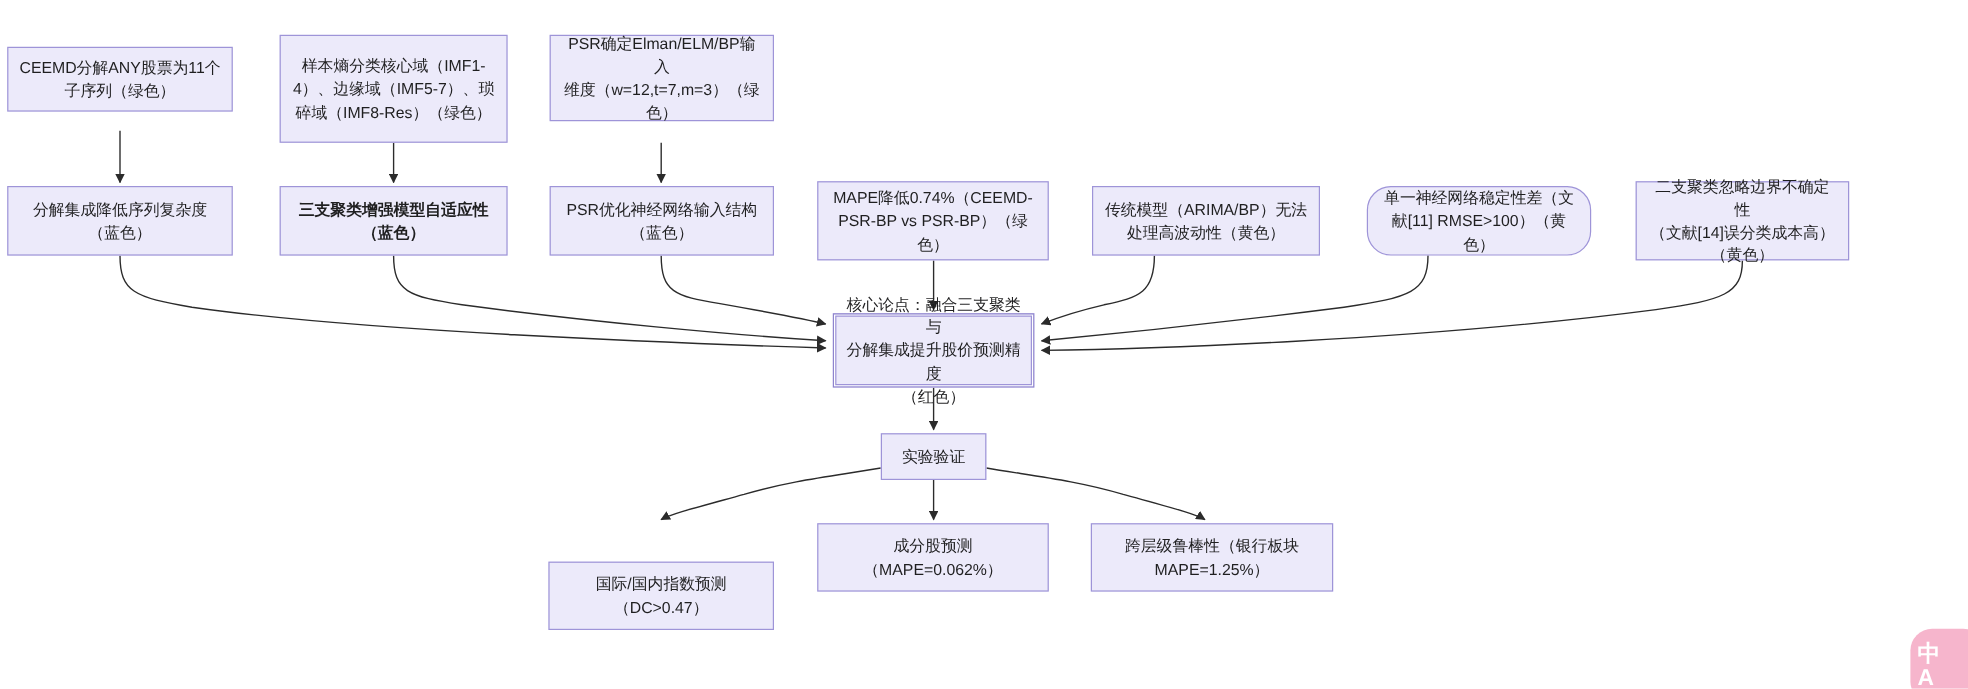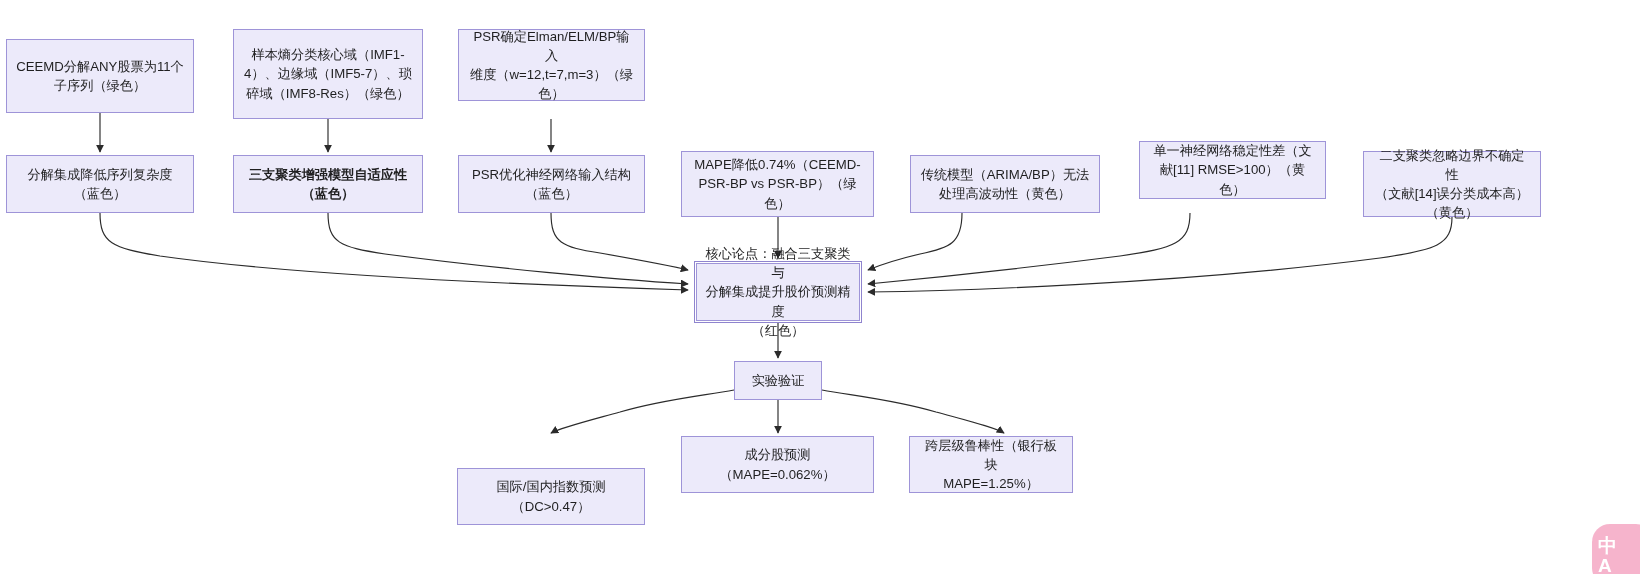--- a/index.html
+++ b/index.html
@@ -105,21 +105,21 @@
       <path d="M 1452 217 C 1452 245 1436 250 1380 258 C 1180 284 950 291 868 292"></path>
 
       <path d="M 778 323 L 778 358"></path>
 
       <path d="M 734 390 C 700 396 660 400 620 412 C 580 423 560 428 551 433"></path>
       <path d="M 778 400 L 778 433"></path>
       <path d="M 822 390 C 856 396 896 400 936 412 C 976 423 996 428 1004 433"></path>
     </g>
   </svg>
 
-  <div class="node" style="left:6px; top:39px; width:188px; height:74px;">
+  <div class="node" style="left:6px; top:39px; width:188px; height:54px;">
     <span class="txt">CEEMD分解ANY股票为11个
 子序列（绿色）</span>
   </div>
 
   <div class="node" style="left:233px; top:29px; width:190px; height:90px;">
     <span class="txt">样本熵分类核心域（IMF1-
 4）、边缘域（IMF5-7）、琐
 碎域（IMF8-Res）（绿色）</span>
   </div>
 
@@ -148,21 +148,21 @@
     <span class="txt">MAPE降低0.74%（CEEMD-
 PSR-BP vs PSR-BP）（绿
 色）</span>
   </div>
 
   <div class="node" style="left:910px; top:155px; width:190px; height:58px;">
     <span class="txt">传统模型（ARIMA/BP）无法
 处理高波动性（黄色）</span>
   </div>
 
-  <div class="node" style="left:1139px; top:141px; width:187px; height:58px;">
+  <div class="node" style="left:1139px; top:155px; width:187px; height:58px;border-radius:20px;">
     <span class="txt">单一神经网络稳定性差（文
 献[11] RMSE&gt;100）（黄色）</span>
   </div>
 
   <div class="node" style="left:1363px; top:151px; width:178px; height:66px;">
     <span class="txt">二支聚类忽略边界不确定性
 （文献[14]误分类成本高）
 （黄色）</span>
   </div>
 
@@ -179,21 +179,21 @@
   <div class="node" style="left:457px; top:436px; width:188px; height:57px;margin-top:32px;">
     <span class="txt">国际/国内指数预测
 （DC&gt;0.47）</span>
   </div>
 
   <div class="node" style="left:681px; top:436px; width:193px; height:57px;">
     <span class="txt">成分股预测
 （MAPE=0.062%）</span>
   </div>
 
-  <div class="node" style="left:909px; top:436px; width:164px; height:57px;">
+  <div class="node" style="left:909px; top:436px; width:202px; height:57px;">
     <span class="txt">跨层级鲁棒性（银行板块
 MAPE=1.25%）</span>
   </div>
 
   <div class="watermark">
     <span class="wm-txt">中
 A</span>
   </div>
 
 </div>

